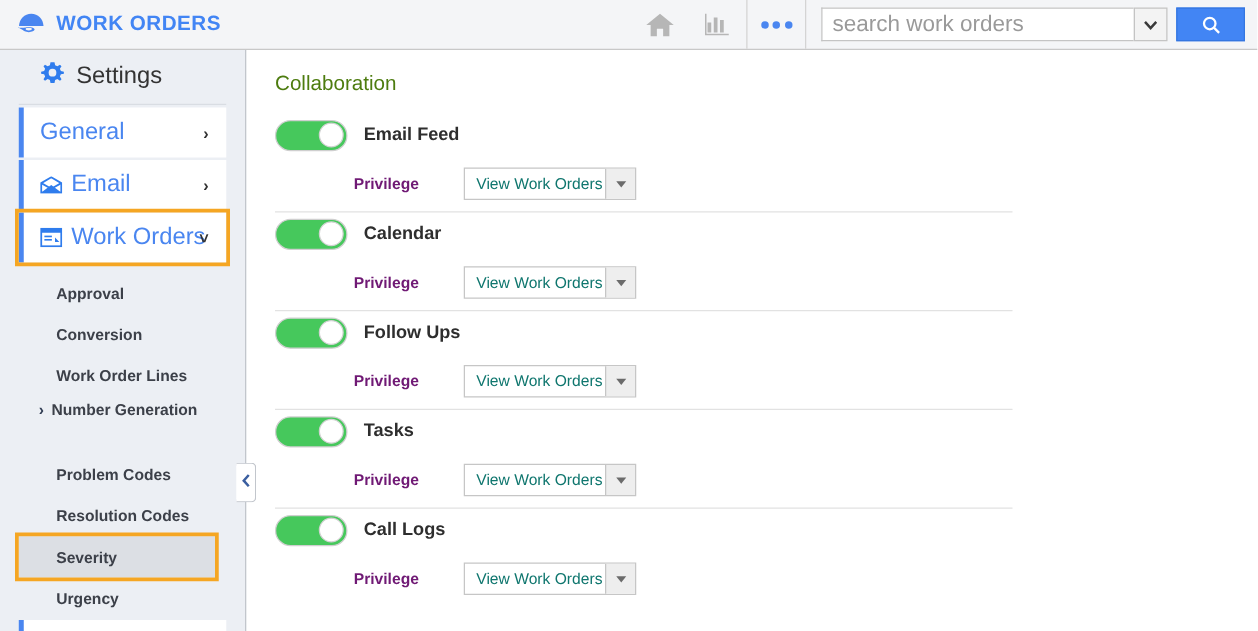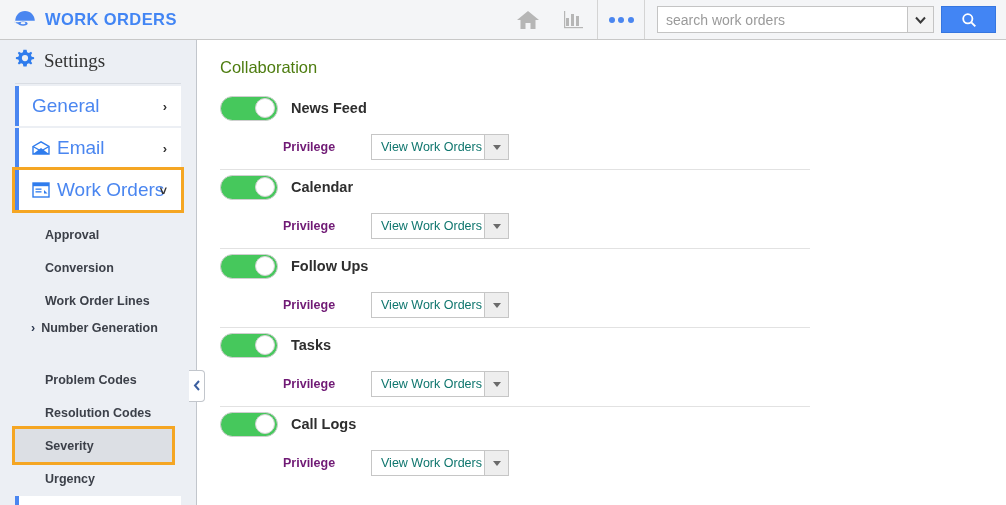--- a/index.html
+++ b/index.html
@@ -29,41 +29,41 @@
     width: 46px; height: 39px; display: flex; align-items: center; justify-content: center;
   }
   .sep { width: 1px; height: 39px; background: #d4d4d4; }
   .dots { display: flex; gap: 3.5px; align-items: center; }
   .dots i { width: 6px; height: 6px; border-radius: 50%; background: #4a86f0; display:block; }
   .searchwrap {
     display: flex; align-items: center; margin-left: 12px;
   }
   .search-box {
     width: 250px; height: 27px; border: 1px solid #c4c4c4; background: #fff;
-    border-right: none; padding: 0 8px; font-size: 14px; color: #ec4899;
+    border-right: none; padding: 0 8px; font-size: 18px; color: #ec4899;
     font-family: "Liberation Sans", sans-serif; outline: none;
   }
   .search-box::placeholder { color: #9a9a9a; }
   .search-drop {
     width: 27px; height: 27px; border: 1px solid #c4c4c4; background: #f3f3f3;
     display: flex; align-items: center; justify-content: center;
   }
   .btn-search {
     width: 55px; height: 27px; background: #4285f4; border: 1px solid #3576e0;
     margin-left: 7px; display: flex; align-items: center; justify-content: center;
     cursor: pointer;
   }
 
   
   #sidebar {
     position: absolute; left: 0; top: 40px; width: 197px; height: 465px;
     background: #eceff4; border-right: 1px solid #c2c6cc; overflow: hidden;
   }
   .settings-head {
-    display: flex; align-items: center; height: 42px; padding-left: 15px; font-family: Liberation Serif, serif;
+    display: flex; align-items: center; height: 42px; padding-left: 32px;
   }
   .settings-title { font-size: 19px; color: #333; margin-left: 9px; }
   .nav-rule { height: 1px; background: #d9dde3; margin: 1px 15px 0 15px; }
 
   .nav-main {
     position: relative; height: 40px; background: #fff; margin: 2px 15px 0 15px;
     display: flex; align-items: center; padding-left: 13px;
     border-left: 4px solid #4a86f0; cursor: pointer;
   }
   .nav-main .lbl { font-size: 19px; color: #4a86f0; }
@@ -280,21 +280,21 @@
   </div>
 
   <div id="content">
     <div class="page-title">Collaboration</div>
 
     <div class="group">
       <div class="group-head">
         <div class="toggle">
             <span class="knob"></span>
           </div>
-        <span class="group-label">News Feed</span>
+        <span class="group-label">Email Feed</span>
       </div>
       <div class="priv-row">
         <span class="priv-label">Privilege</span>
         <div class="select">
           <span class="val">View Work Orders</span>
           <span class="arrowbox">
               <i class="tri"></i>
             </span>
         </div>
       </div>

